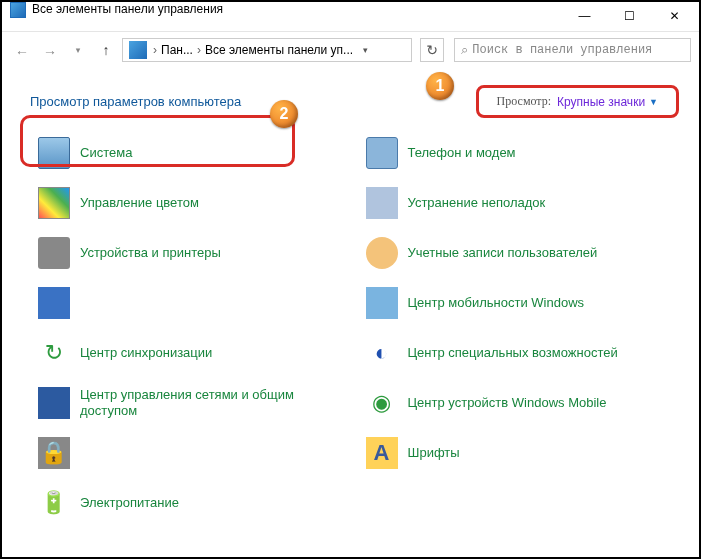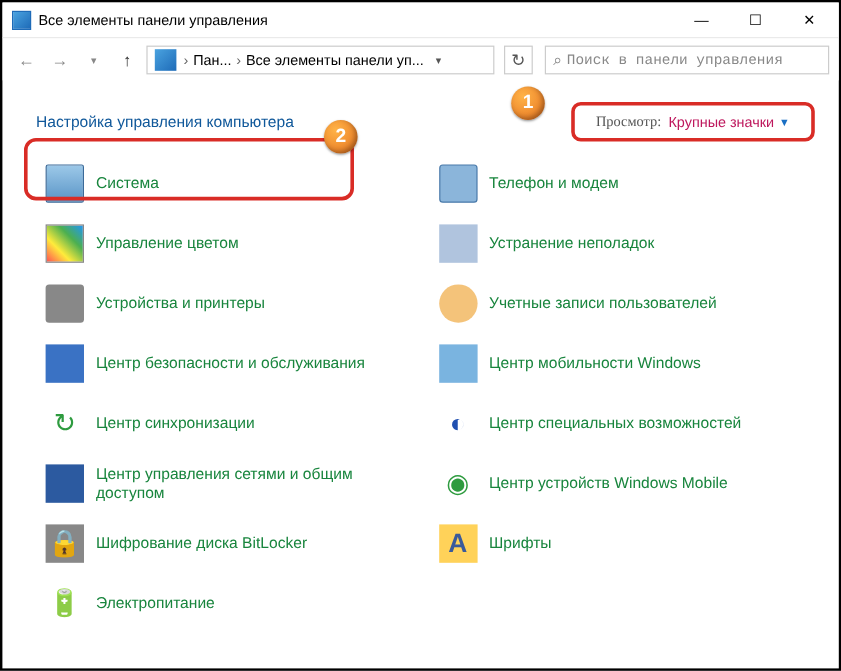--- a/index.html
+++ b/index.html
@@ -10,21 +10,21 @@
       width: 701px;
       height: 559px;
       border: 2px solid #000;
       position: relative;
       overflow: hidden;
     }
     .titlebar {
       height: 30px;
       background: #fff;
       display: flex;
-      align-items: center;
+      align-items: flex-start;
       padding: 0 2px 0 8px;
       border-bottom: 1px solid #e5e5e5;
     }
     .title-icon {
       width: 16px; height: 16px;
       background: linear-gradient(135deg,#4aa3e0,#1e6bb8);
       margin-right: 6px;
       border: 1px solid #1e6bb8;
     }
     .title-text { flex: 1; font-size: 12px; color: #000; }
@@ -89,21 +89,21 @@
     }
     .header-title { color:#10589a; font-size: 13px; }
     .view-box {
       border: 3px solid #d92c26;
       border-radius: 8px;
       padding: 6px 18px;
       display:flex; align-items:center;
       position: relative;
     }
     .view-label { color:#555; font-size:12px; margin-right:6px;font-family:Liberation Serif, serif; }
-    .view-value { color:#be185d; font-size:12px; }
+    .view-value { color:#6d28d9; font-size:12px; }
     .view-drop { color:#1a6fc4; margin-left:4px; font-size:9px; }
     .marker {
       position:absolute;
       width:28px;height:28px;
       border-radius:50%;
       background: radial-gradient(circle at 35% 30%, #ffb347, #e4701e);
       box-shadow: inset -2px -2px 4px rgba(0,0,0,.3), 0 1px 2px rgba(0,0,0,.4);
       display:flex;align-items:center;justify-content:center;
       color:#fff; font-weight:bold; font-size:16px;
       z-index:10;
@@ -193,21 +193,21 @@
   </div>
   <div class="refresh-btn">↻</div>
   <div class="search-box">
     <span class="search-icon">⌕</span>
     <span class="search-ph">Поиск в панели управления</span>
   </div>
 </div>
 
 <div class="content-area">
 <div class="content-header">
-  <div class="header-title">Настройка управления компьютера</div>
+  <div class="header-title">Просмотр параметров компьютера</div>
   <div class="view-box">
     <div class="marker marker-1">1</div>
     <span class="view-label">Просмотр:</span>
     <span class="view-value">Крупные значки</span>
     <span class="view-drop">▼</span>
   </div>
 </div>
 
 <div class="highlight-box">
   <div class="marker marker-2">2</div>
@@ -234,21 +234,20 @@
         <div class="item">
           <div class="item-icon ic-printer"></div>
           <div class="item-label">Устройства и принтеры</div>
         </div>
         <div class="item">
           <div class="item-icon ic-users"></div>
           <div class="item-label">Учетные записи пользователей</div>
         </div>
         <div class="item">
           <div class="item-icon ic-flag"></div>
-          <div class="item-label">Центр безопасности и обслуживания</div>
         </div>
         <div class="item">
           <div class="item-icon ic-mobility"></div>
           <div class="item-label">Центр мобильности Windows</div>
         </div>
         <div class="item">
           <div class="item-icon ic-sync">↻</div>
           <div class="item-label">Центр синхронизации</div>
         </div>
         <div class="item">
@@ -258,21 +257,20 @@
         <div class="item">
           <div class="item-icon ic-net"></div>
           <div class="item-label">Центр управления сетями и общим доступом</div>
         </div>
         <div class="item">
           <div class="item-icon ic-winmob">◉</div>
           <div class="item-label">Центр устройств Windows Mobile</div>
         </div>
         <div class="item">
           <div class="item-icon ic-bitlocker">🔒</div>
-          <div class="item-label">Шифрование диска BitLocker</div>
         </div>
         <div class="item">
           <div class="item-icon ic-font">A</div>
           <div class="item-label">Шрифты</div>
         </div>
         <div class="item">
           <div class="item-icon ic-power">🔋</div>
           <div class="item-label">Электропитание</div>
         </div>
       </div>

